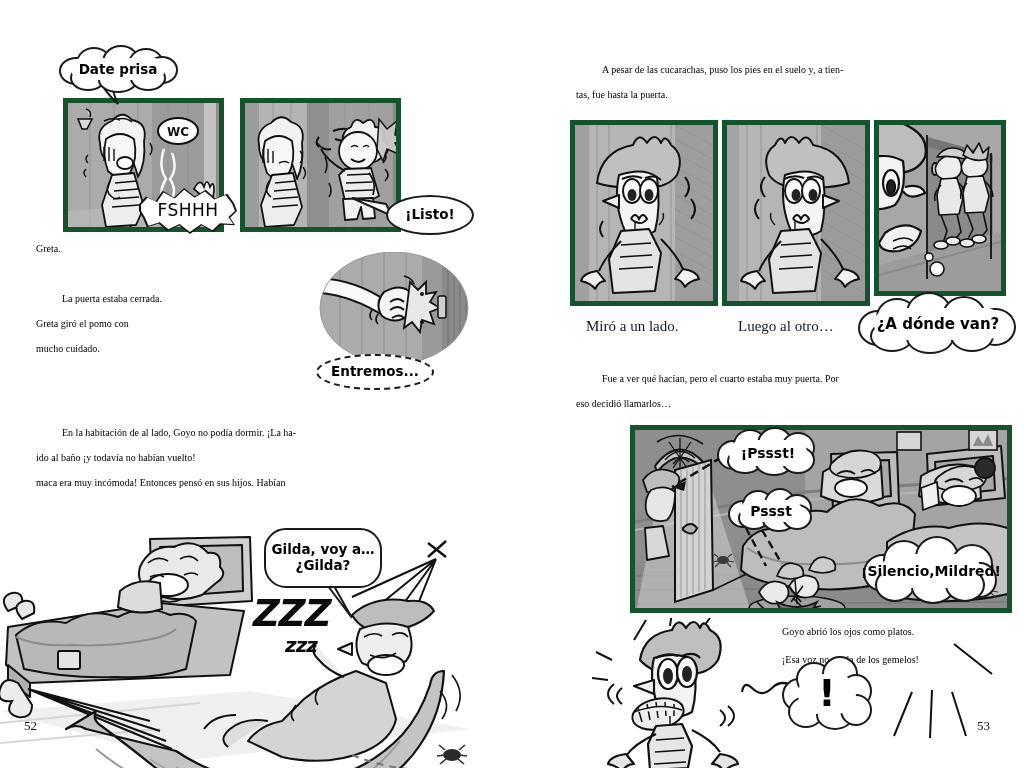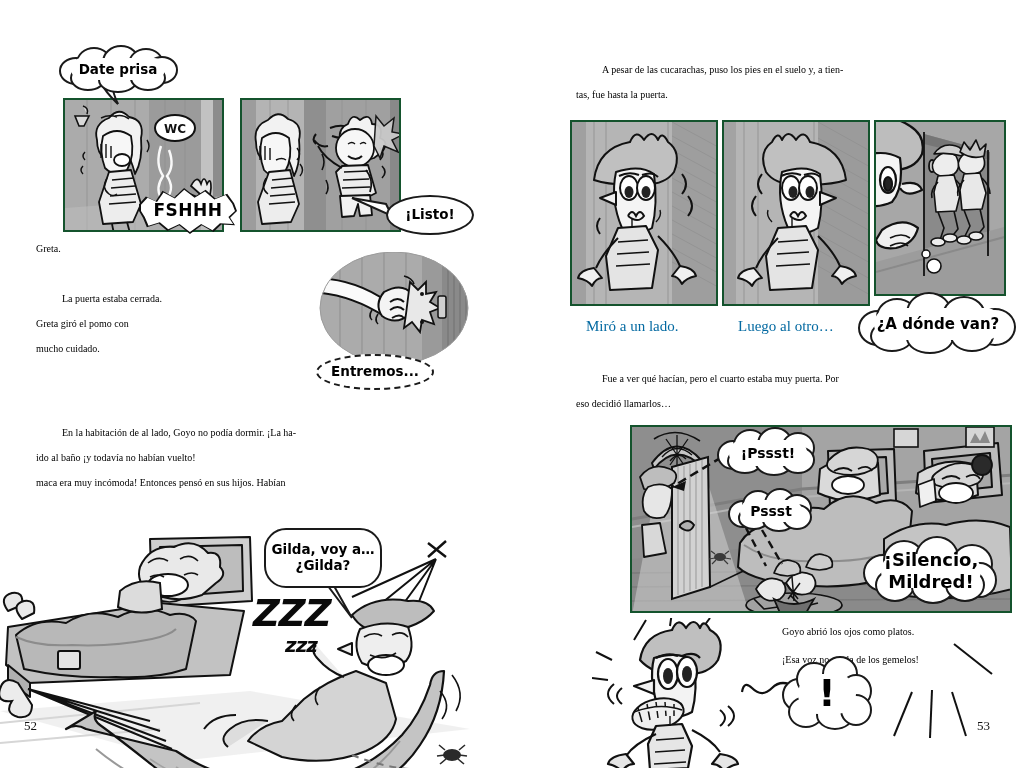--- a/index.html
+++ b/index.html
@@ -24,36 +24,36 @@
     color: #000;
     text-align: left;
   }
   .body-text .indent { display:block; text-indent: 26px; }
   .body-text .noindent { display:block; text-indent: 0; }
 
   .caption {
     position: absolute;
     font-family: "Liberation Serif", serif;
     font-size: 15px;
-    color: #0369a1;
+    color: #0f172a;
     white-space: nowrap;
   }
   .folio {
     position: absolute;
     font-family: "Liberation Serif", serif;
     font-size: 13px;
     color: #111;
   }
 
   
   .panel {
     position: absolute;
     overflow: hidden;
     background: #737373;
-    border: 2px solid #14532d;
+    border: 5px solid #14532d;
   }
   .panel .bg { position:absolute; inset:0; }
 
   
   .grad-door {
     background:
       repeating-linear-gradient(90deg, rgba(0,0,0,.06) 0 2px, rgba(0,0,0,0) 2px 14px),
       linear-gradient(100deg,#b9b9b9 0%,#a2a2a2 45%,#8f8f8f 70%,#b4b4b4 100%);
   }
 
@@ -90,21 +90,21 @@
 
   .tail {
     position:absolute; z-index:19;
   }
 
   
   .burst {
     position: absolute; z-index: 15;
     background: #fff;
     display:flex; align-items:center; justify-content:center;
-    font-family:"DejaVu Sans", sans-serif; font-weight:700;
+    font-family:"DejaVu Sans", sans-serif; font-weight:400;
     color:#000;
     clip-path: polygon(
       0% 38%, 7% 22%, 17% 32%, 24% 10%, 36% 24%, 46% 4%, 57% 22%,
       68% 8%, 78% 26%, 90% 16%, 97% 36%, 100% 52%, 93% 66%,
       98% 82%, 84% 80%, 76% 96%, 64% 82%, 52% 100%, 41% 82%,
       29% 94%, 20% 78%, 8% 86%, 4% 66%, 0% 52%
     );
     border:0;
   }
   .burstbd {
@@ -808,21 +808,21 @@
     <div class="cloudwrap" style="left:355px; top:540px; width:128px; height:62px;">
       <div class="lobe" style="left:-4px; top:14px; width:40px; height:38px;"></div>
       <div class="lobe" style="left:16px; top:0px;  width:42px; height:40px;"></div>
       <div class="lobe" style="left:48px; top:-4px; width:44px; height:42px;"></div>
       <div class="lobe" style="left:84px; top:4px;  width:42px; height:40px;"></div>
       <div class="lobe" style="left:96px; top:22px; width:34px; height:36px;"></div>
       <div class="lobe" style="left:8px;  top:28px; width:40px; height:34px;"></div>
       <div class="lobe" style="left:44px; top:30px; width:44px; height:34px;"></div>
       <div class="lobe" style="left:78px; top:28px; width:40px; height:34px;"></div>
       <div class="inner" style="inset:14px 14px;"></div>
-      <div class="txt" style="font-size:18px; flex-direction:column;">
+      <div class="txt" style="font-size:14px; flex-direction:row;">
         <span>¡Silencio,</span>
         <span>Mildred!</span>
       </div>
     </div>
 
     <div class="illus" style="left:80px; top:618px; width:200px; height:150px;">
       <svg viewBox="0 0 200 150" width="200" height="150">
 
         <g stroke="#111" stroke-width="2" fill="none">
           <path d="M42 22 L54 2 M78 8 L80 -6 M106 16 L118 0"></path>

